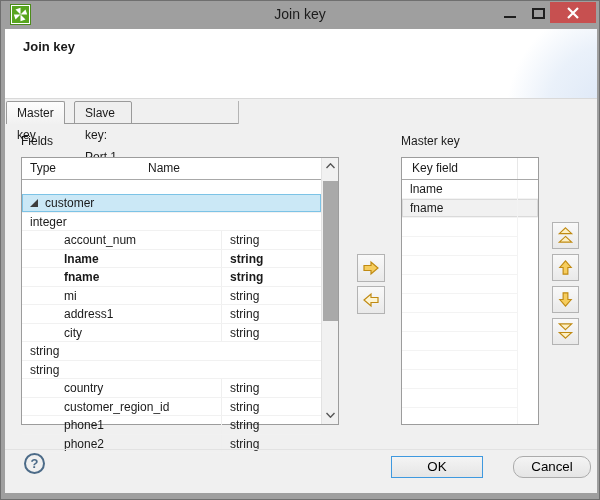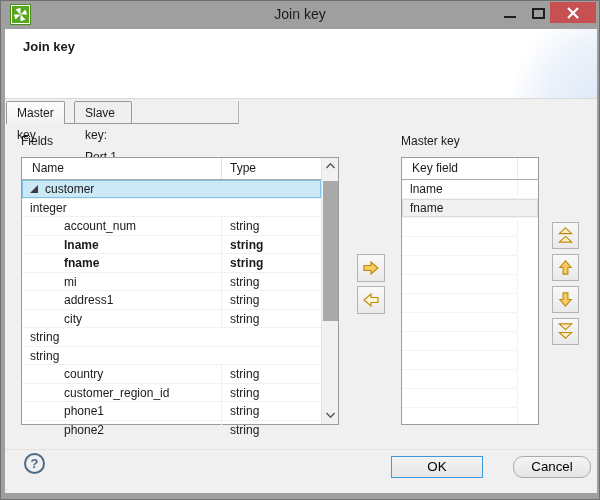--- a/index.html
+++ b/index.html
@@ -52,21 +52,21 @@
   .tbl-fields { left:20px; top:156px; width:318px; height:268px; }
   .tbl-master { left:400px; top:156px; width:138px; height:268px; }
 
   .thead { display:flex; height:22px; line-height:21px; background:#ffffff; border-bottom:1px solid #a8a8a8; }
   .thead .hc { padding-left:10px; }
   .tbl-fields .hc-name { width:200px; border-right:1px solid #e3e3e3; }
   .tbl-fields .hc-type { flex:1; padding-left:8px; }
   .tbl-master .hc-key  { width:116px; border-right:1px solid #e7e7e7; }
 
   .tbody { position:relative; overflow:hidden; }
-  .tbl-fields .tbody { height:305px; width:299px; }
+  .tbl-fields .tbody { height:305px; width:299px;margin-top:14px; }
   .tbl-master .tbody { height:244px; width:136px; }
 
   .trow { display:flex; height:18.5px; line-height:18px; border-bottom:1px solid #f1f1f1; }
   .trow .c-name { width:200px; padding-left:42px; border-right:1px solid #efefef;
                   white-space:nowrap; overflow:hidden; }
   .trow .c-type { flex:1; padding-left:8px; }
   .trow.bold .c-name, .trow.bold .c-type { font-weight:bold; }
 
   .trow.root { background:#cbe8f6; box-shadow:inset 0 0 0 1px #7cc3e6; }
   .trow.root .c-name { padding-left:8px; display:flex; align-items:center; border-right:none; }
@@ -149,22 +149,22 @@
   <div class="tabstrip">
     <div class="tab active">Master key</div>
     <div class="tab inactive">Slave key: Port 1 (slave)</div>
   </div>
 
   <div class="panel-label lbl-fields">Fields</div>
   <div class="panel-label lbl-master">Master key</div>
 
   <div class="tbl tbl-fields">
     <div class="thead">
+      <span class="hc hc-type">Type</span>
       <span class="hc hc-name">Name</span>
-      <span class="hc hc-type">Type</span>
     </div>
     <div class="tbody">
       <div class="trow root">
         <span class="c-name">
           <span class="expander">
             <svg width="8" height="8" viewBox="0 0 8 8">
                 <polygon points="8,0 8,8 0,8" fill="#3c3c3c"></polygon>
               </svg>
           </span>
           <span>customer</span>

